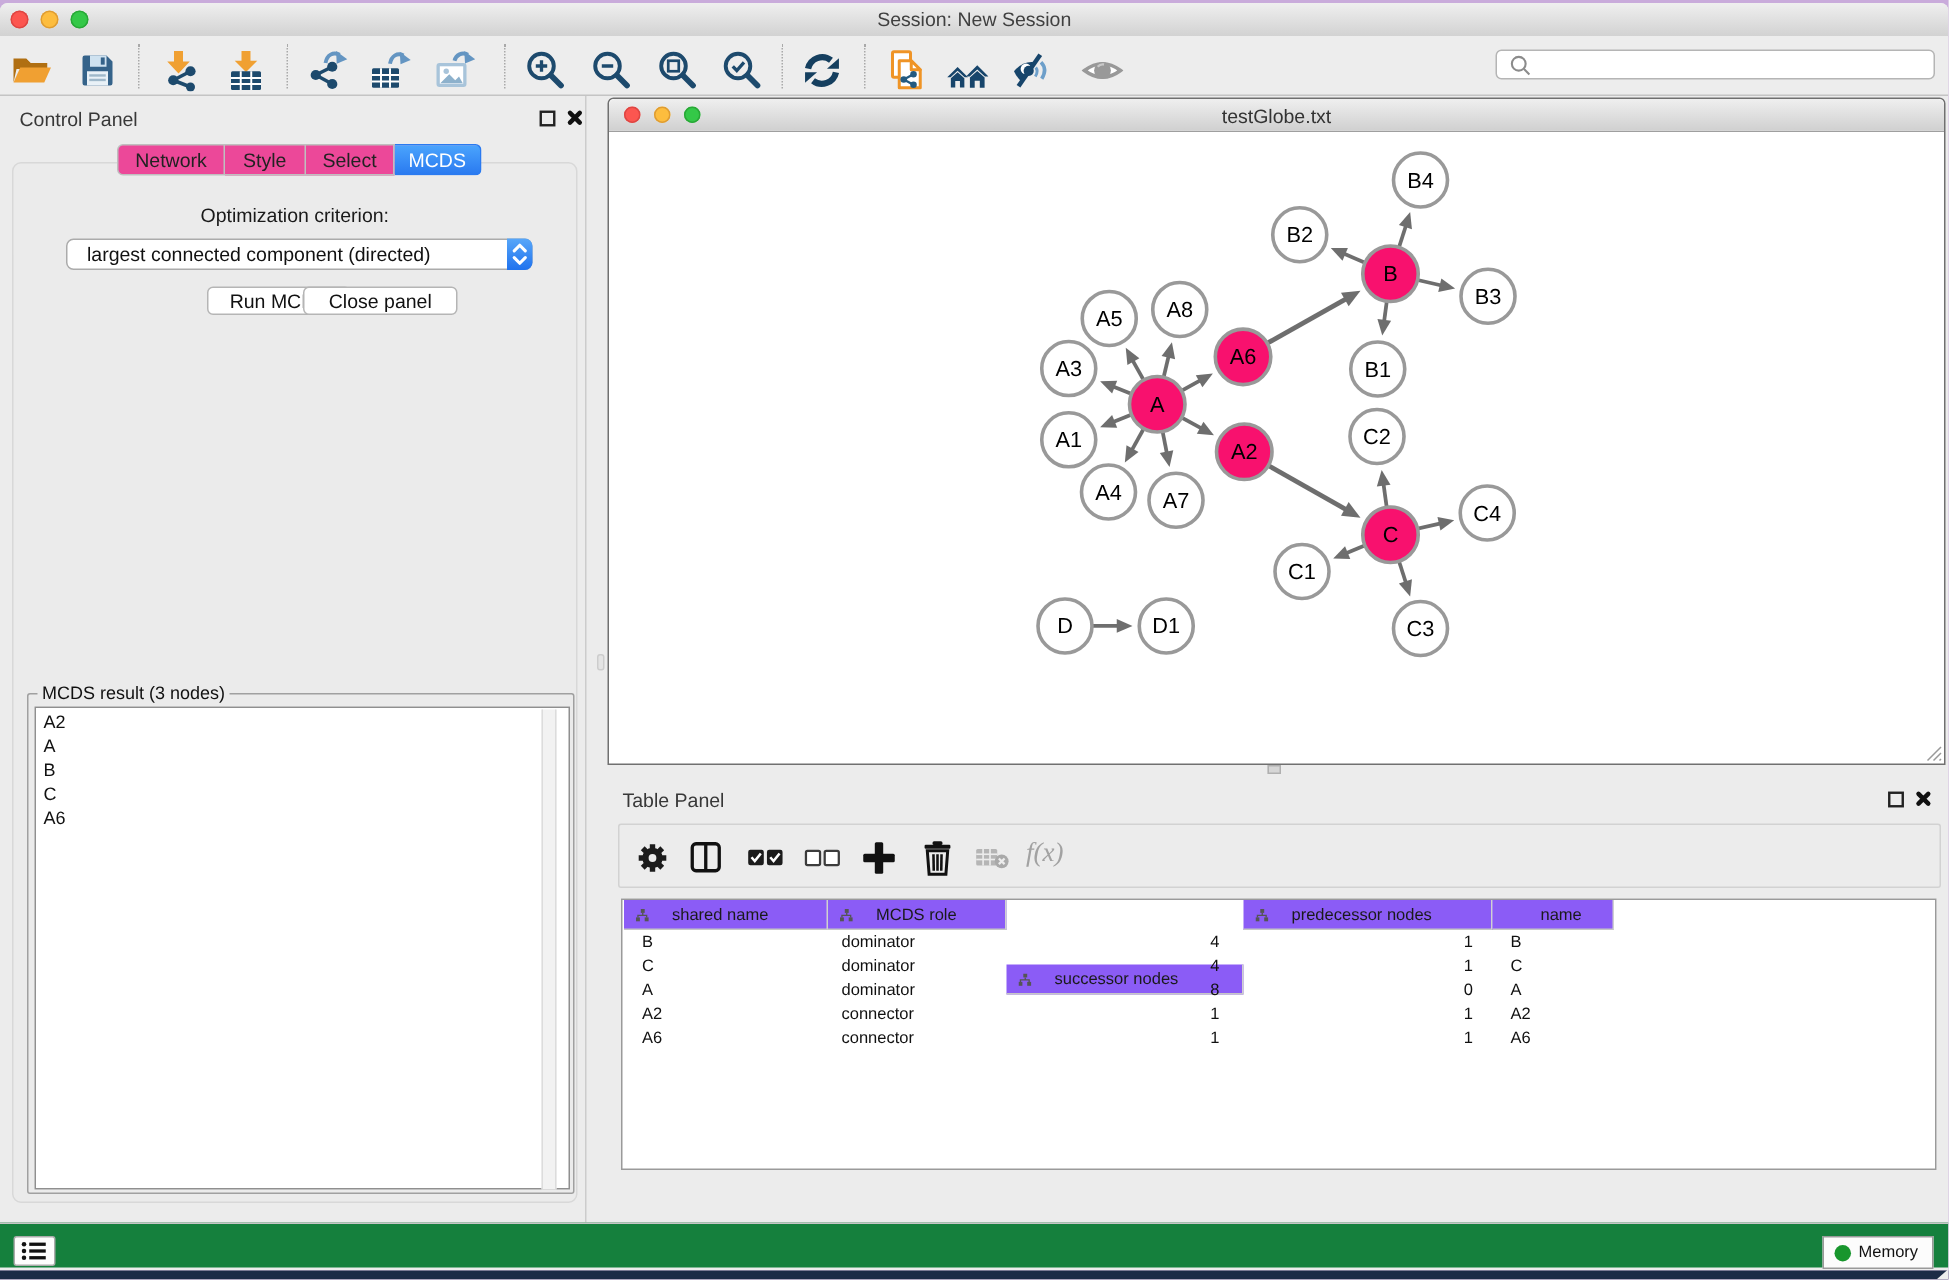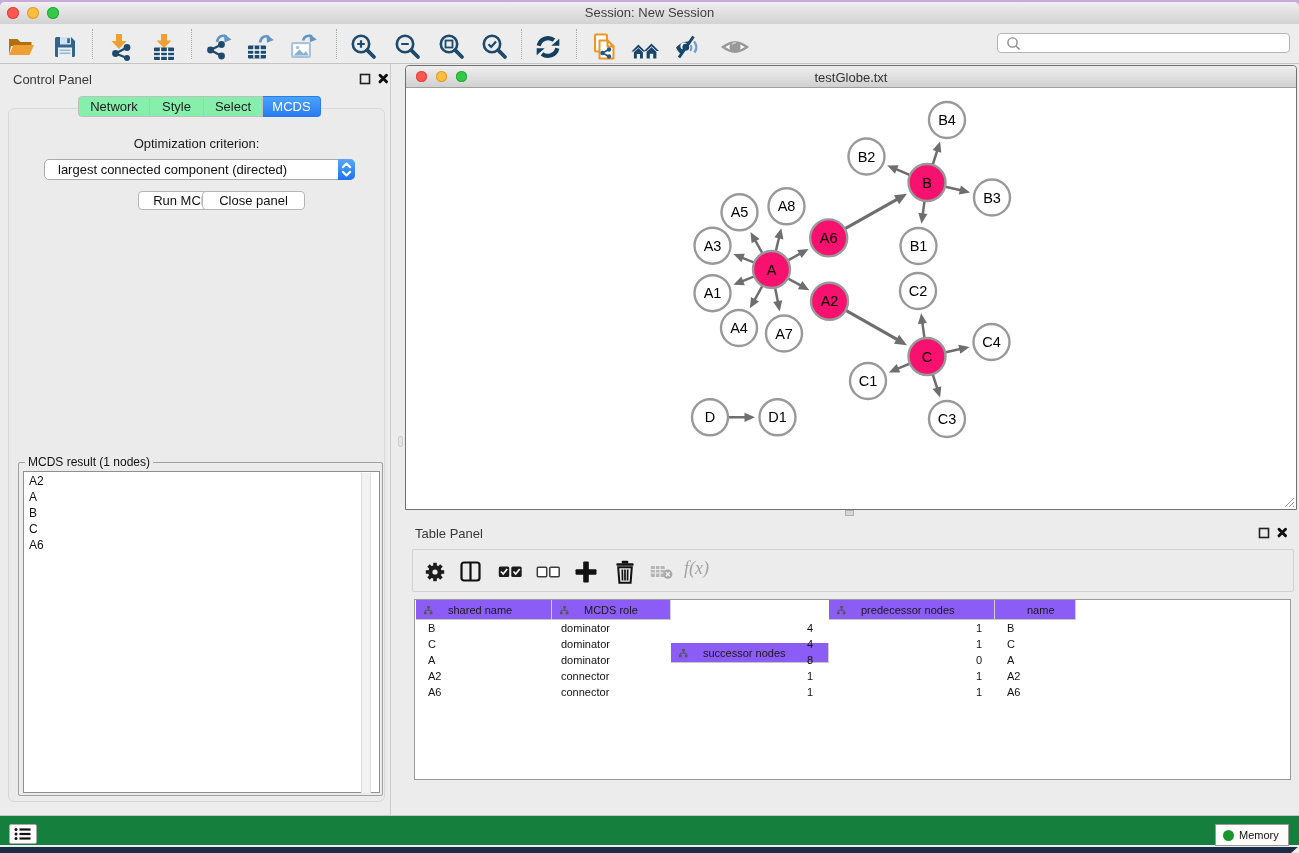--- a/index.html
+++ b/index.html
@@ -11,21 +11,21 @@
 #titlebar { position:absolute; left:0; top:0; width:1299px; height:23px; background:linear-gradient(#efefef,#d2d2d2); border-bottom:1px solid #ababab; border-radius:5px 5px 0 0; }
 .tl { position:absolute; top:4.5px; width:12px; height:12px; border-radius:50%; }
 #title { position:absolute; top:3px; left:0; width:1299px; text-align:center; font-size:13px; color:#404040; }
 #toolbar { position:absolute; left:0; top:22px; width:1299px; height:40px; background:#ededed; border-bottom:1px solid #c4c4c4; }
 .tsep { position:absolute; top:5px; height:30px; width:0; border-left:1px dotted #a9a9a9; }
 .ticon { position:absolute; top:6px; }
 #search { position:absolute; left:997px; top:9px; width:293px; height:20px; background:#fff; border:1px solid #b5b5b5; border-radius:4px; }
 
 #cp-title { position:absolute; left:13px; top:70px; font-size:13px; color:#383838; }
 #tabs { position:absolute; left:78px; top:94px; z-index:5; height:21px; display:flex; font-size:13px; color:#222; }
-.tab { background:#86efac; border:1px solid #bfbfbf; border-left:none; line-height:19px; text-align:center; }
+.tab { background:#ec4899; border:1px solid #bfbfbf; border-left:none; line-height:19px; text-align:center; }
 .tab.first { border-left:1px solid #bfbfbf; border-radius:4px 0 0 4px; }
 .tab.sel { background:linear-gradient(#4aa4fd,#2a7af0); color:#fff; border-color:#2a7af0; border-radius:0 4px 4px 0; }
 
 #cp-body { position:absolute; left:8px; top:106px; width:377px; height:694px; background:#ebebeb; border:1px solid #d8d8d8; border-radius:6px; }
 #optlab { position:absolute; left:0; top:27px; width:100%; text-align:center; font-size:13px; color:#1a1a1a; }
 #dropdown { position:absolute; left:35px; top:50px; width:311px; height:21px; background:#fff; border:1px solid #ababab; border-radius:5px; font-size:13px; color:#111; line-height:19px; padding-left:13px; }
 #spinner { position:absolute; right:-1px; top:-1px; width:17px; height:21px; background:linear-gradient(#58a7f9,#1f72ee); border-radius:0 5px 5px 0; }
 .btn { position:absolute; top:82px; height:19px; background:#fff; border:1px solid #b5b5b5; border-radius:4px; font-size:13px; color:#111; text-align:center; line-height:17px; }
 #groupbox { position:absolute; left:9px; top:353px; width:365px; height:334px; border:1px solid #a0a0a0; border-radius:2px; }
 #grouplab { position:absolute; left:6px; top:-8px; background:#ebebeb; padding:0 3px; font-size:12px; color:#111; }
@@ -227,21 +227,21 @@
     <div id="dropdown">largest connected component (directed)
       <div id="spinner"><svg width="17" height="21" viewBox="0 0 17 21">
             <path d="M4.8 8.2 L8.5 4.5 L12.2 8.2" fill="none" stroke="#fff" stroke-width="2.1" stroke-linecap="round" stroke-linejoin="round"></path>
             <path d="M4.8 12.8 L8.5 16.5 L12.2 12.8" fill="none" stroke="#fff" stroke-width="2.1" stroke-linecap="round" stroke-linejoin="round"></path>
           </svg></div>
     </div>
     <div id="optlab">Optimization criterion:</div>
     <div class="btn" style="left:84px; width:96px;margin-left:45px;">Run MCDS</div>
     <div class="btn" style="left:193px; width:103px;">Close panel</div>
     <div id="groupbox">
-      <div id="grouplab">MCDS result (1 nodes)</div>
+      <div id="grouplab">MCDS result (3 nodes)</div>
       <div id="listbox">
         <div id="listitems">A2<br>A<br>B<br>C<br>A6</div>
         <div id="scrolltrack"></div>
       </div>
     </div>
   </div>
   <div id="vdivider"></div>
   <div class="abs" style="left:398px; top:434px; width:5px; height:11px; background:#e4e4e4; border:1px solid #cdcdcd; border-radius:2px;"></div>
 
   <div id="netwin">

